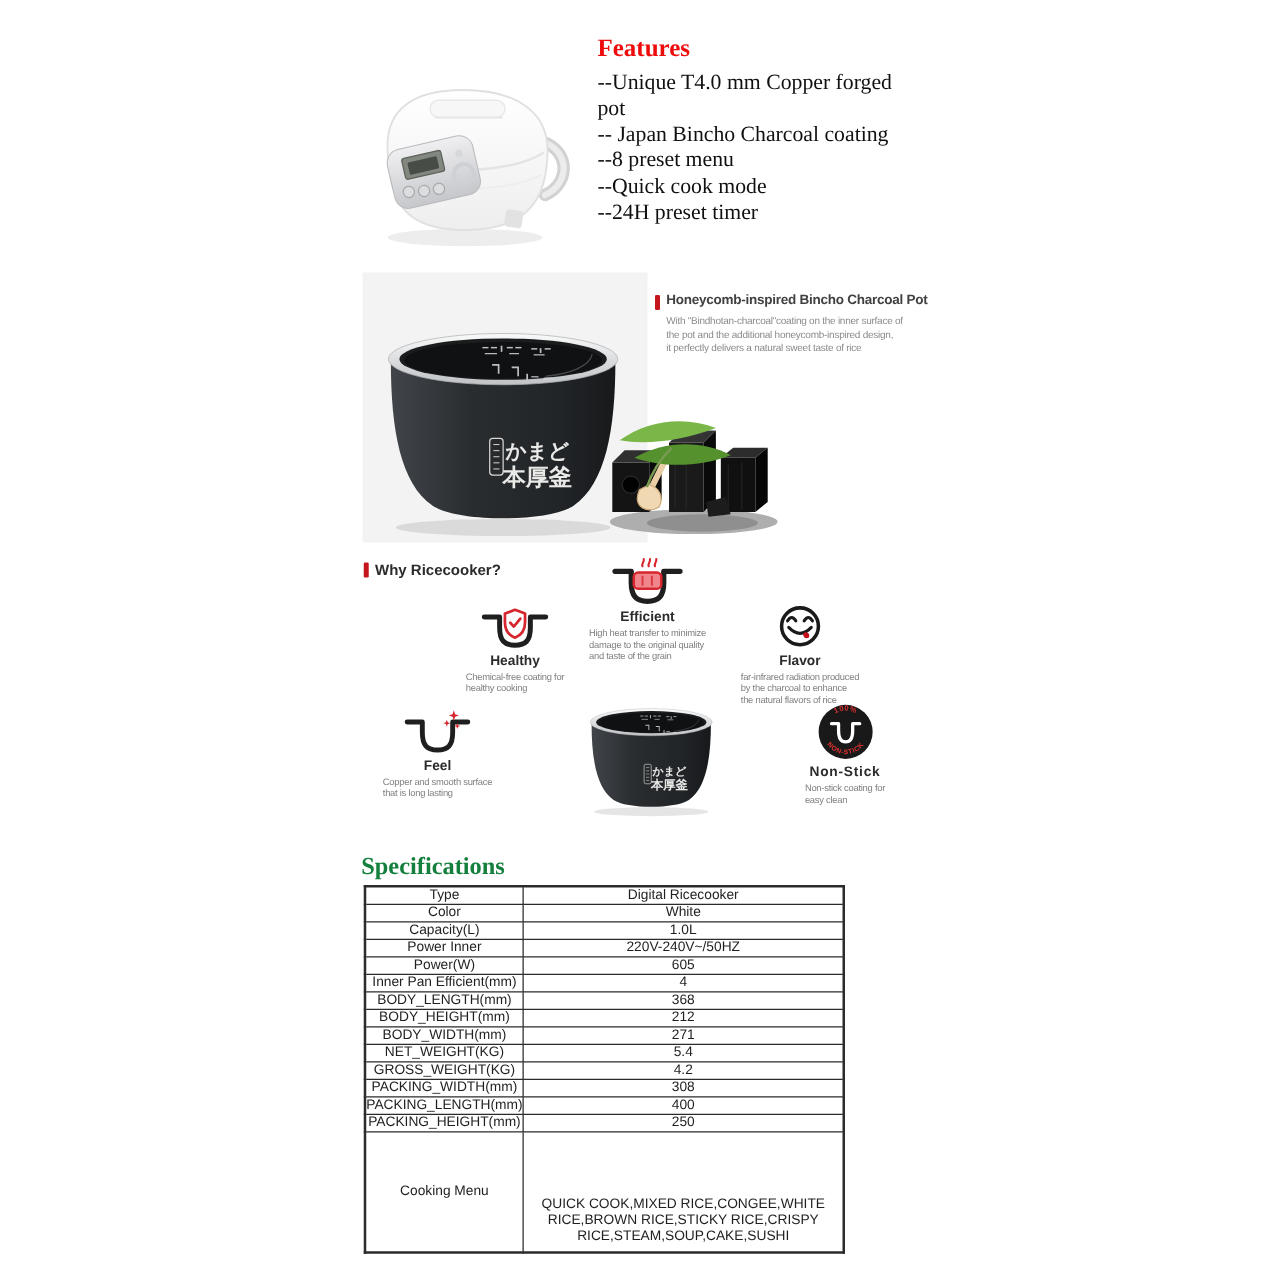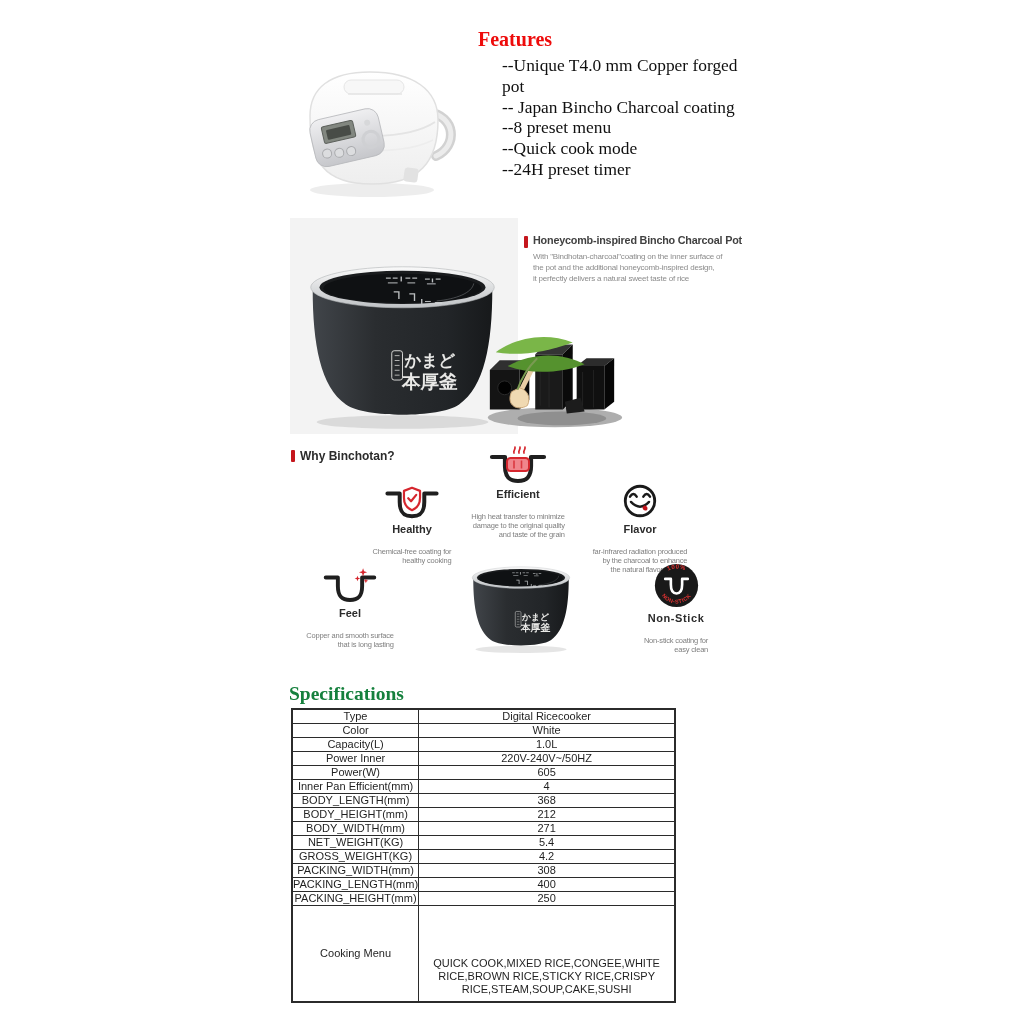--- a/index.html
+++ b/index.html
@@ -4,35 +4,35 @@
 <style>
   html,body{margin:0;padding:0;background:#ffffff;}
   #canvas{position:relative;width:1024px;height:1024px;background:#ffffff;overflow:hidden;
           font-family:"Liberation Sans",sans-serif;color:#1a1a1a;}
   .abs{position:absolute;}
 
   
   .features-title{left:478px;top:28px;font-family:"Liberation Serif",serif;font-weight:bold;
                   font-size:20px;color:#ee0b0b;}
   .features-list{left:478px;top:55px;width:252px;font-family:"Liberation Serif",serif;
-                 font-size:17.4px;line-height:20.8px;color:#101010;margin-left:24px;}
+                 font-size:17.4px;line-height:20.8px;color:#101010;}
 
   
   .hero-bg{left:290px;top:218px;width:228px;height:216px;background:#f3f3f3;}
   .red-bar{width:3.5px;background:#c5161d;border-radius:1px;}
   .hero-title{left:533px;top:234px;width:215px;font-size:10.8px;font-weight:bold;
               letter-spacing:-0.2px;color:#414141;}
   .hero-desc{left:533px;top:251px;width:210px;font-size:8px;letter-spacing:-0.2px;
              line-height:11.2px;color:#8b8b8b;}
 
   
   .why-title{left:300px;top:449px;font-size:12px;font-weight:bold;color:#2b2b2b;}
-  .benefit{display:flex;flex-direction:column;align-items:center;width:162px;text-align:right;}
+  .benefit{display:flex;flex-direction:column;align-items:center;width:162px;text-align:left;}
   .benefit .b-title{font-size:11px;font-weight:bold;color:#2b2b2b;margin-top:3px;}
-  .benefit .b-desc{font-size:7.5px;letter-spacing:-0.2px;line-height:9px;color:#7f7f7f;margin-top:12px;}
+  .benefit .b-desc{font-size:7.5px;letter-spacing:-0.2px;line-height:9px;color:#7f7f7f;margin-top:2px;}
   .b-healthy{left:331px;top:485px;}
   .b-efficient{left:437px;top:443px;}
   .b-flavor{left:559px;top:482px;}
   .b-feel{left:269px;top:567px;}
   .b-nonstick{left:595px;top:562px;}
   .b-nonstick .b-title{letter-spacing:0.6px;}
 
   
   .spec-title{left:289px;top:683px;font-family:"Liberation Serif",serif;font-weight:bold;
               font-size:19.5px;color:#15803d;}
@@ -174,21 +174,21 @@
 
   <div class="abs red-bar" style="left:524px;top:236px;height:12px;"></div>
   <div class="abs hero-title">Honeycomb-inspired Bincho Charcoal Pot</div>
   <div class="abs hero-desc">
     <div>With "Bindhotan-charcoal"coating on the inner surface of</div>
     <div>the pot and the additional honeycomb-inspired design,</div>
     <div>it perfectly delivers a natural sweet taste of rice</div>
   </div>
 
   <div class="abs red-bar" style="left:291px;top:450px;height:12px;"></div>
-  <div class="abs why-title">Why Binchotan?</div>
+  <div class="abs why-title">Why Ricecooker?</div>
 
   <div class="abs benefit b-healthy">
     <svg width="58" height="35" viewBox="0 0 60 37">
       <path d="M4 9 H17 V18 C17 29 21 33 30 33 C39 33 43 29 43 18 V9 H56" fill="none" stroke="#1f1f1f" stroke-width="4.2" stroke-linecap="round" stroke-linejoin="round"></path>
       <path d="M30 3 L38.5 6.2 V13.5 C38.5 21 34.5 24.8 30 26.6 C25.5 24.8 21.5 21 21.5 13.5 V6.2 Z" fill="#ffffff" stroke="#d6262e" stroke-width="2.3" stroke-linejoin="round"></path>
       <polyline points="26,14 29,17.2 34.5,10.5" fill="none" stroke="#d6262e" stroke-width="2.3" stroke-linecap="round" stroke-linejoin="round"></polyline>
     </svg>
     <div class="b-title">Healthy</div>
     <div class="b-desc">
       <div>Chemical-free coating for</div>

